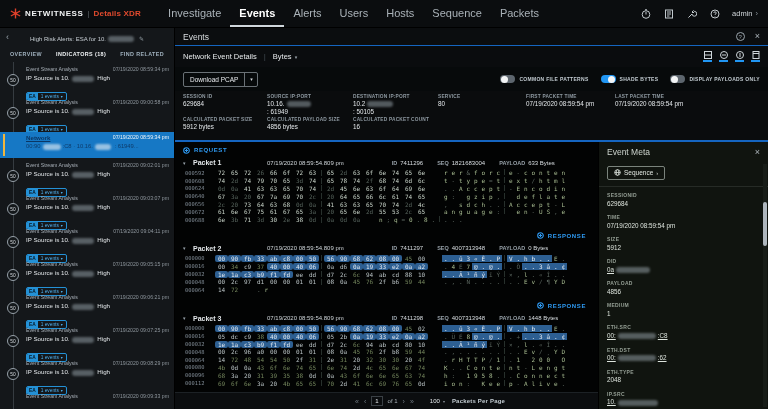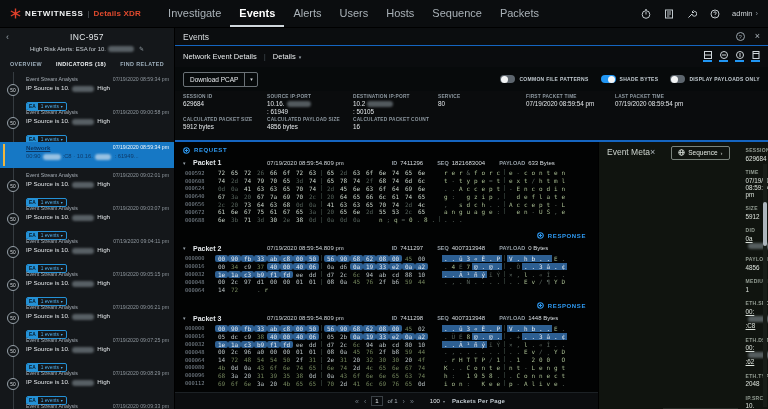--- a/index.html
+++ b/index.html
@@ -115,21 +115,21 @@
   .pager { margin-left:172px; display:flex; align-items:center; gap:5px; }
   .pgbtn { color:#707a82; font-size:7px; cursor:pointer; }
   .pgcur { border:1px solid #3a4045; padding:0 3px; height:10px; display:flex; align-items:center; color:#e4e8eb; }
   .pgof { color:#aab3ba; }
   .perpage { margin-left:16px; display:flex; align-items:center; gap:3px; }
   .perpage .num { color:#e4e8eb; cursor:pointer; }
   .perpage .car { font-size:4px; color:#8b949b; }
   .perpage .lbl { font-weight:bold; color:#c2cbd1; margin-left:4px; letter-spacing:.2px; }
 
   
-  .meta-panel { width:170px; background:#10140f; border-left:1px solid #000; position:relative; display:flex; flex-direction:row; }
+  .meta-panel { width:170px; background:#10140f; border-left:1px solid #000; position:relative; display:flex; flex-direction:column; }
   .mp-head { height:20px; display:flex; align-items:center; padding:0 8px; }
   .mp-title { font-size:8.5px; color:#ccd3cd; }
   .mp-head .xmark { margin-left:auto; }
   .mp-seqwrap { padding:0 8px 6px; border-bottom:1px solid #262b26; }
   .seq-btn { display:inline-flex; align-items:center; gap:3px; border:1px solid #7a837c; border-radius:2px; height:14px; padding:0 6px; font-size:6.5px; color:#e2e8e2; cursor:pointer; }
   .seq-btn svg { width:7px; height:7px; stroke:#cfd6cf; fill:none; stroke-width:1; }
   .seq-btn .gt { font-size:6px; color:#cfd6cf; }
   .mp-fields { flex:1; overflow:hidden; padding:5px 8px; }
   .mf { margin-bottom:7.5px; }
   .mf .ml { font-size:5px; font-weight:bold; letter-spacing:.3px; color:#949e94; margin-bottom:1.5px; }
@@ -193,21 +193,20 @@
           <line x1="5" y1="7" x2="5" y2="7.5"></line>
         </svg>
       </span>
     <span class="admin"><span>admin</span><span class="gt">›</span></span>
   </div>
 </div>
 
 <div class="sidebar">
   <div class="inc-head">
     <span class="back">‹</span>
-    <div class="inc-id">INC-957</div>
     <div class="inc-sub"><span>High Risk Alerts: ESA for 10.</span><span class="blob" style="width:26px"></span><span class="pencil">✎</span></div>
   </div>
   <div class="tabs">
       <span class="tab">OVERVIEW</span>
       <span class="tab active">INDICATORS (18)</span>
       <span class="tab">FIND RELATED</span>
     </div>
   <div class="ind-list">
   <div class="s-item">
     <span class="sc">50</span>
@@ -395,21 +394,21 @@
   <div class="ev-header">
     <span class="ev-title">Events</span>
     <span class="hd-icons">
       <span class="qmark">?</span>
       <span class="xmark">×</span>
     </span>
   </div>
   <div class="ev-sub">
     <span class="t1">Network Event Details</span>
     <span class="dv">|</span>
-    <span class="t2"><span>Details</span><span class="car">▾</span></span>
+    <span class="t2"><span>Bytes</span><span class="car">▾</span></span>
     <span class="view-icos">
       <span class="vico">
           <svg viewBox="0 0 8 8">
             <rect x="0.5" y="0.5" width="7" height="7"></rect>
             <line x1="0.5" y1="4" x2="7.5" y2="4"></line>
           </svg>
           <span class="ul"></span>
         </span>
       <span class="vico">
           <svg viewBox="0 0 8 8">

